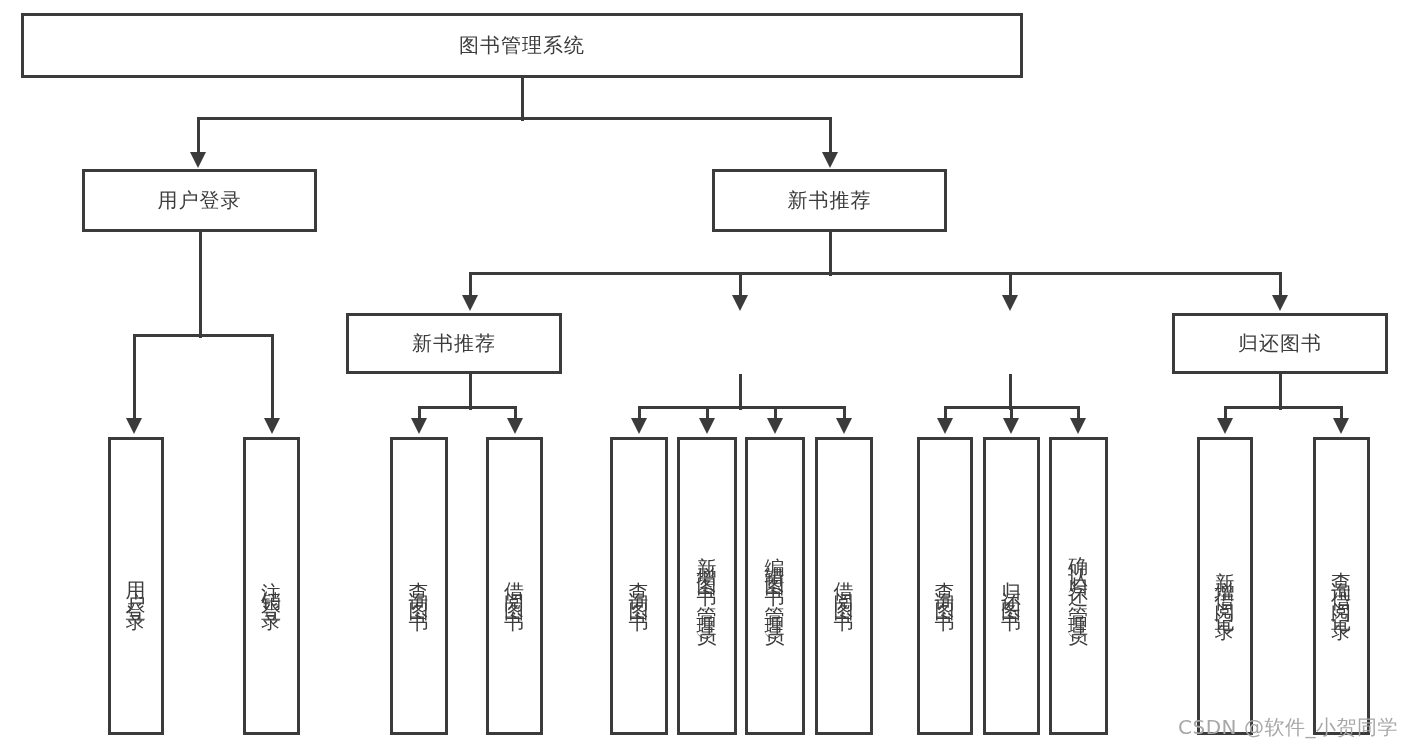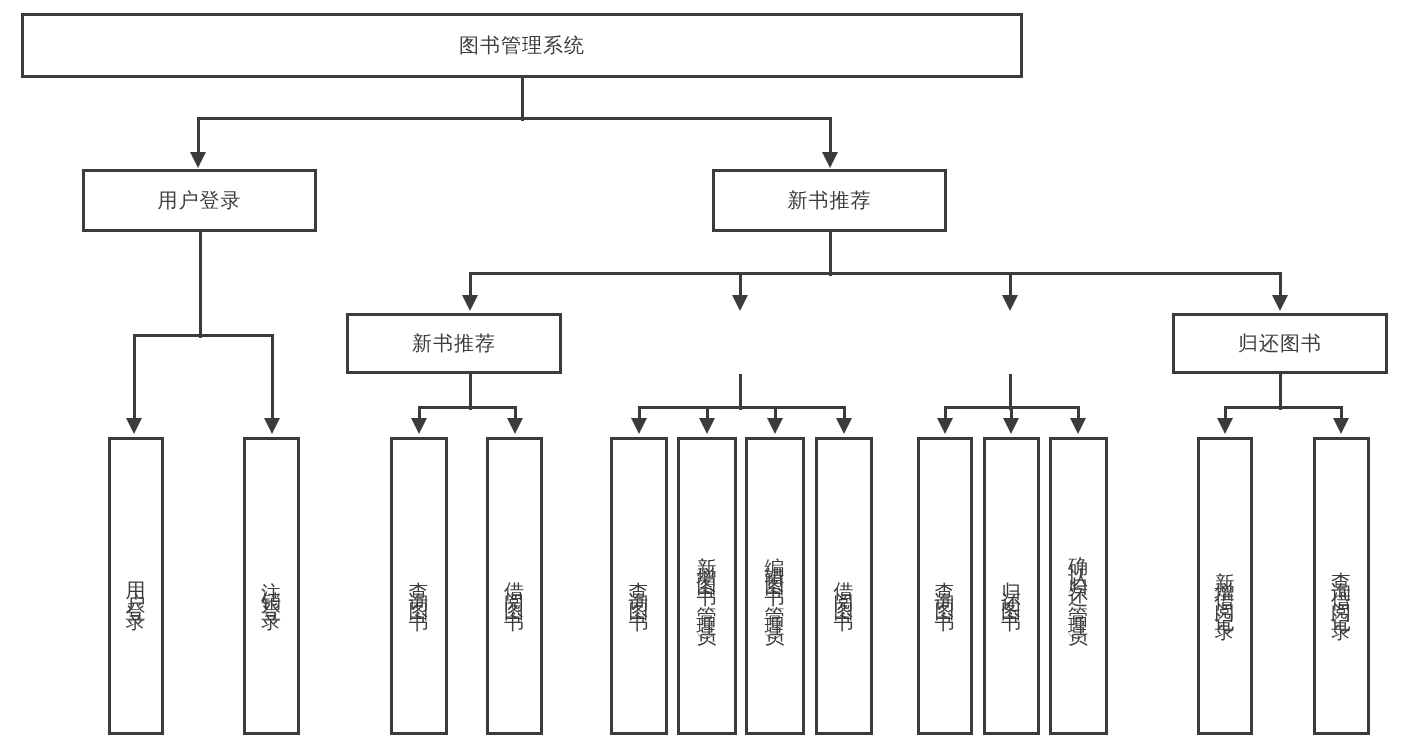--- a/index.html
+++ b/index.html
@@ -176,14 +176,15 @@
     <span>确认归还（管理员）</span>
   </div>
 
   <div class="box leaf" style="left:1197px;top:437px;width:56px;height:298px">
     <span>新增借阅记录</span>
   </div>
   <div class="box leaf" style="left:1313px;top:437px;width:57px;height:298px">
     <span>查询借阅记录</span>
   </div>
 
+  <div class="watermark">CSDN @软件_小贺同学</div>
 
 </div>
 
 </body></html>

